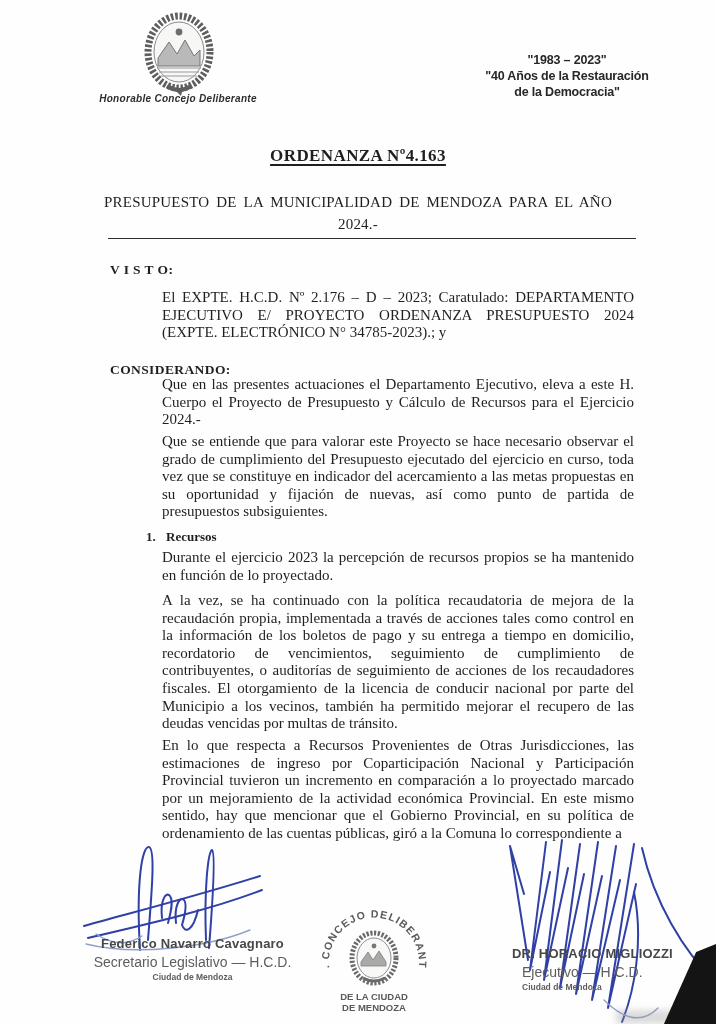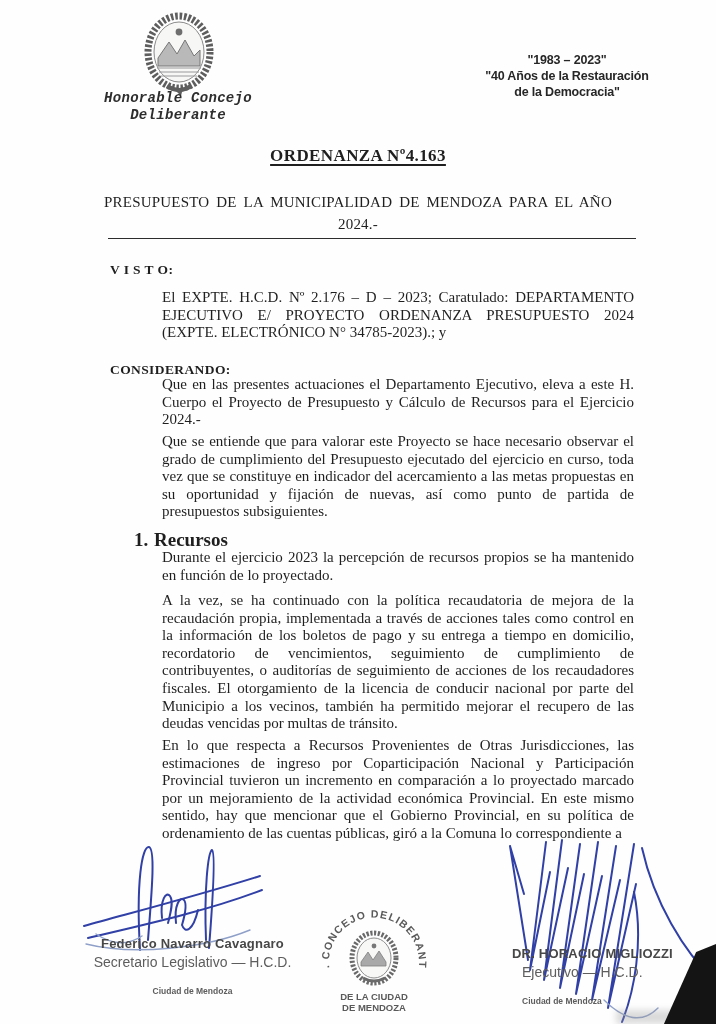--- a/index.html
+++ b/index.html
@@ -7,51 +7,51 @@
     width:716px;height:1024px;position:relative;overflow:hidden;
     background:#fefefe;
     font-family:"Liberation Serif", serif;
     color:#1f1f1f;
   }
   .abs{position:absolute;}
 
   
   .crest-wrap{left:131px;top:10px;width:96px;height:90px;text-align:center;}
   .org-script{left:78px;top:90px;width:200px;text-align:center;
-    font-family:Liberation Mono, monospace;font-style:italic;font-weight:bold;
-    font-size:14px;line-height:17px;color:#2d2d2d;letter-spacing:.3px;}
+    font-family:Liberation Sans, sans-serif;font-style:italic;font-weight:bold;
+    font-size:10px;line-height:17px;color:#2d2d2d;letter-spacing:.3px;}
   .anniv{left:462px;top:52px;width:210px;text-align:center;
     font-family:"Liberation Sans", sans-serif;font-weight:bold;
     font-size:12.5px;line-height:16px;color:#272727;letter-spacing:-.2px;}
 
   
   .title{left:0;top:146px;width:716px;text-align:center;
     font-size:17px;font-weight:bold;letter-spacing:.4px;}
   .title span{text-decoration:underline;text-decoration-thickness:2px;text-underline-offset:3px;margin-top:40px;}
   .subtitle{left:88px;top:191px;width:540px;text-align:center;
     font-size:15px;font-weight:normal;line-height:22px;word-spacing:3px;letter-spacing:.2px;}
   .rule{left:108px;top:238px;width:528px;border-top:1.6px solid #2c2c2c;height:0;}
 
   
   .h-section{left:110px;font-size:13.5px;font-weight:bold;letter-spacing:.4px;}
   .para{left:162px;width:472px;font-size:15px;line-height:17.6px;
     text-align:justify;text-justify:inter-word;}
-  .list-line{left:134px;width:490px;font-size:19px;font-weight:bold;}
+  .list-line{left:146px;width:490px;font-size:13px;font-weight:bold;}
   .list-line .num{display:inline-block;width:20px;}
 
   
   .sig-ink{pointer-events:none;}
   .sig-ink path{fill:none;stroke:#3040a6;stroke-width:2;stroke-linecap:round;stroke-linejoin:round;}
   .sig-ink path.faint{stroke:#8fa0c8;stroke-width:1.4;}
   .sig-block{font-family:"Liberation Sans", sans-serif;color:#4b4b4b;}
   .sig-left{left:80px;top:936px;width:225px;text-align:center;}
   .sig-right{left:512px;top:946px;width:200px;text-align:left;}
   .sig-name{font-size:13px;font-weight:bold;letter-spacing:.2px;color:#474747;}
   .sig-role{font-size:14px;font-weight:normal;margin-top:3px;color:#5d5d5d;}
-  .sig-place{font-size:8.5px;font-weight:bold;margin-top:16px;color:#5d5d5d;}
+  .sig-place{font-size:8.5px;font-weight:bold;margin-top:2px;color:#5d5d5d;}
 
   .seal-wrap{left:316px;top:900px;width:116px;height:118px;}
   .seal-wrap text, .seal-wrap textPath{font-family:"Liberation Sans", sans-serif;font-weight:bold;fill:#5a5a5a;}
 
   .corner-black{right:0;bottom:0;width:62px;height:80px;background:#141414;
     clip-path:polygon(68% 10%, 100% 0, 100% 100%, 16% 100%);}
   .corner-shadow{right:40px;bottom:0;width:60px;height:14px;background:#9a9a9a;
     opacity:.35;filter:blur(3px);}
 </style>
 </head>

